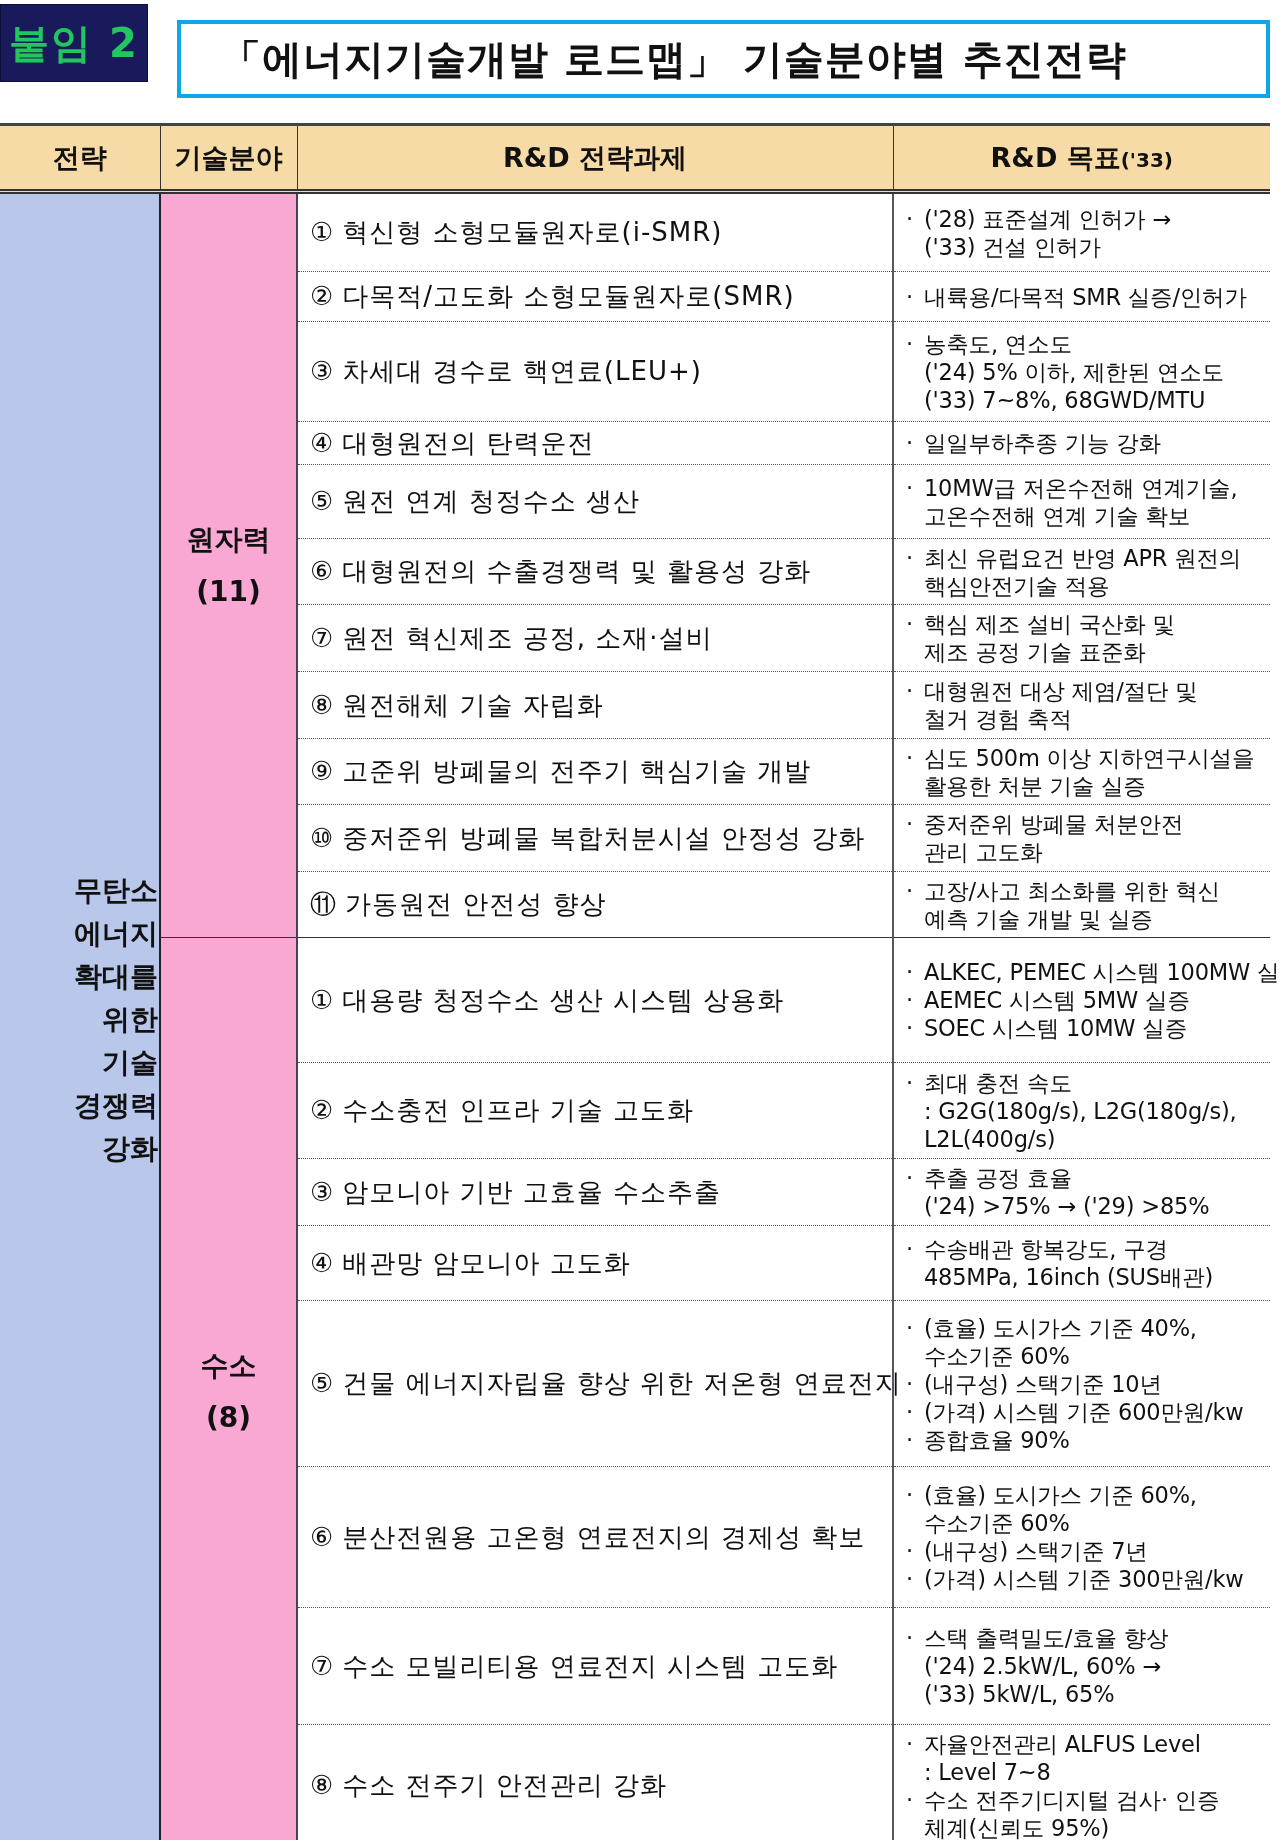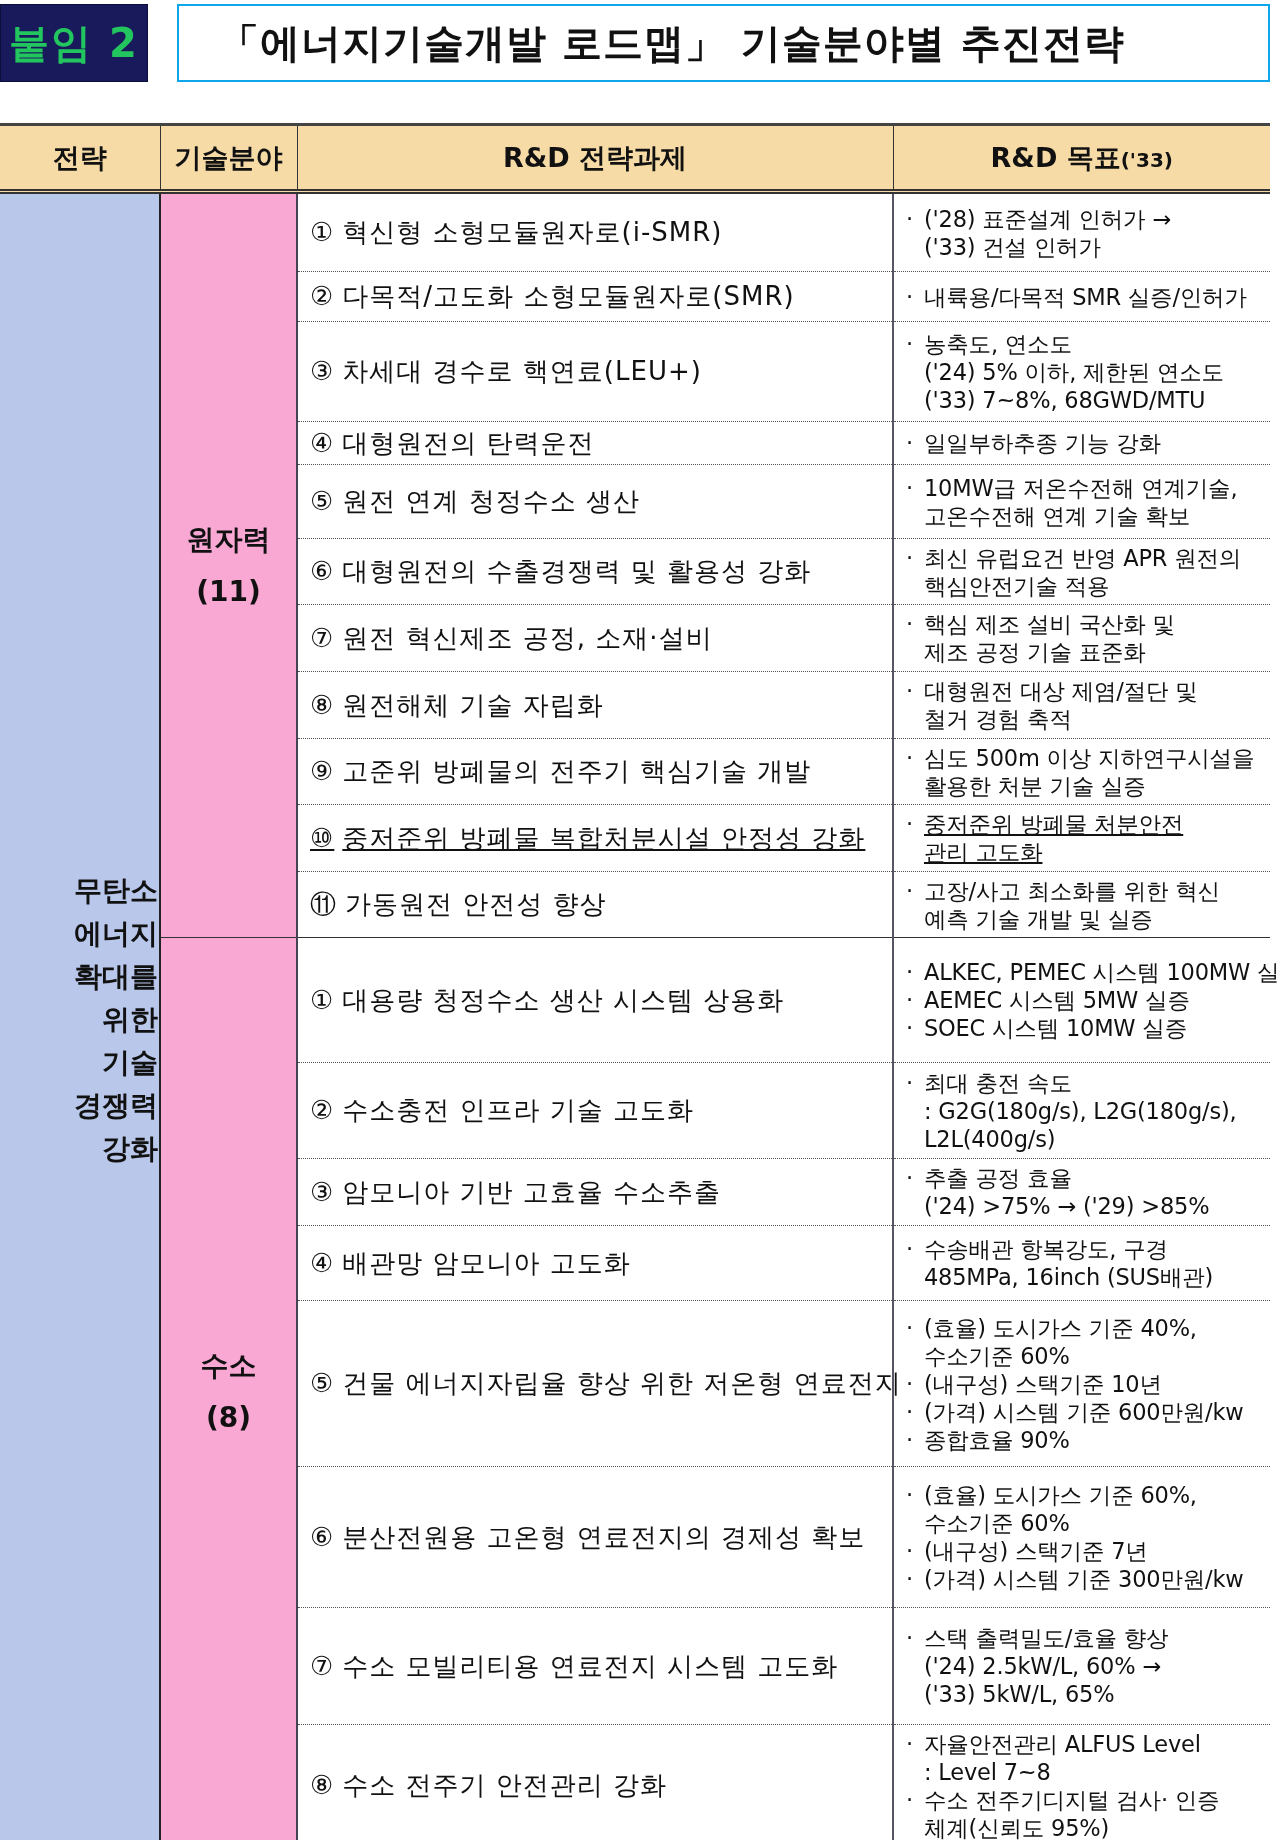--- a/index.html
+++ b/index.html
@@ -2,22 +2,22 @@
 <html><head>
 <meta charset="utf-8">
 <style>
   html, body { margin:0; padding:0; background:#ffffff; }
   body { width:1280px; height:1840px; position:relative; overflow:hidden;
          font-family:"DejaVu Sans", "Liberation Sans", sans-serif; color:#111; }
   .badge { position:absolute; left:0; top:4px; width:148px; height:78px;
            background:#191a5c; color:#22c55e; font-weight:bold; font-size:40px;
            display:flex; align-items:center; justify-content:center; letter-spacing:2px;
            border:1px solid #0d0e3a; box-sizing:border-box; }
-  .title-box { position:absolute; left:177px; top:4px; width:1093px; height:78px;
-               border:2px solid #0ea5e9; box-sizing:border-box; background:#fff;
+  .title-box { position:absolute; left:177px; top:20px; width:1093px; height:78px;
+               border:4px solid #0ea5e9; box-sizing:border-box; background:#fff;
                display:flex; align-items:center; padding-left:40px;
                font-weight:bold; font-size:40px; letter-spacing:1px; }
   table.rm { position:absolute; left:0; top:123px; width:1270px; border-collapse:collapse;
              table-layout:fixed; }
   table.rm col.c1 { width:160px; }
   table.rm col.c2 { width:137px; }
   table.rm col.c3 { width:596px; }
   table.rm col.c4 { width:377px; }
   thead th { background:#f6dba6; height:63px; font-size:27px; font-weight:bold;
              border-top:3px solid #444; border-bottom:5px double #333;
@@ -131,21 +131,21 @@
           <span class="goal-line indent"><span>철거 경험 축적</span></span>
         </td>
       </tr>
       <tr style="height: 66px;">
         <td class="task"><span class="circ">⑨</span><span>고준위 방폐물의 전주기 핵심기술 개발</span></td>
         <td class="goal">
           <span class="goal-line"><span class="bullet">·</span><span>심도 500m 이상 지하연구시설을</span></span>
           <span class="goal-line indent"><span>활용한 처분 기술 실증</span></span>
         </td>
       </tr>
-      <tr style="height: 67px; text-decoration: underline;">
+      <tr style="height: 67px;">
         <td class="task"><span class="circ">⑩</span><span>중저준위 방폐물 복합처분시설 안정성 강화</span></td>
         <td class="goal">
           <span class="goal-line"><span class="bullet">·</span><span>중저준위 방폐물 처분안전</span></span>
           <span class="goal-line indent"><span>관리 고도화</span></span>
         </td>
       </tr>
       <tr class="group-end" style="height: 66px;">
         <td class="task"><span class="circ">⑪</span><span>가동원전 안전성 향상</span></td>
         <td class="goal">
           <span class="goal-line"><span class="bullet">·</span><span>고장/사고 최소화를 위한 혁신</span></span>

